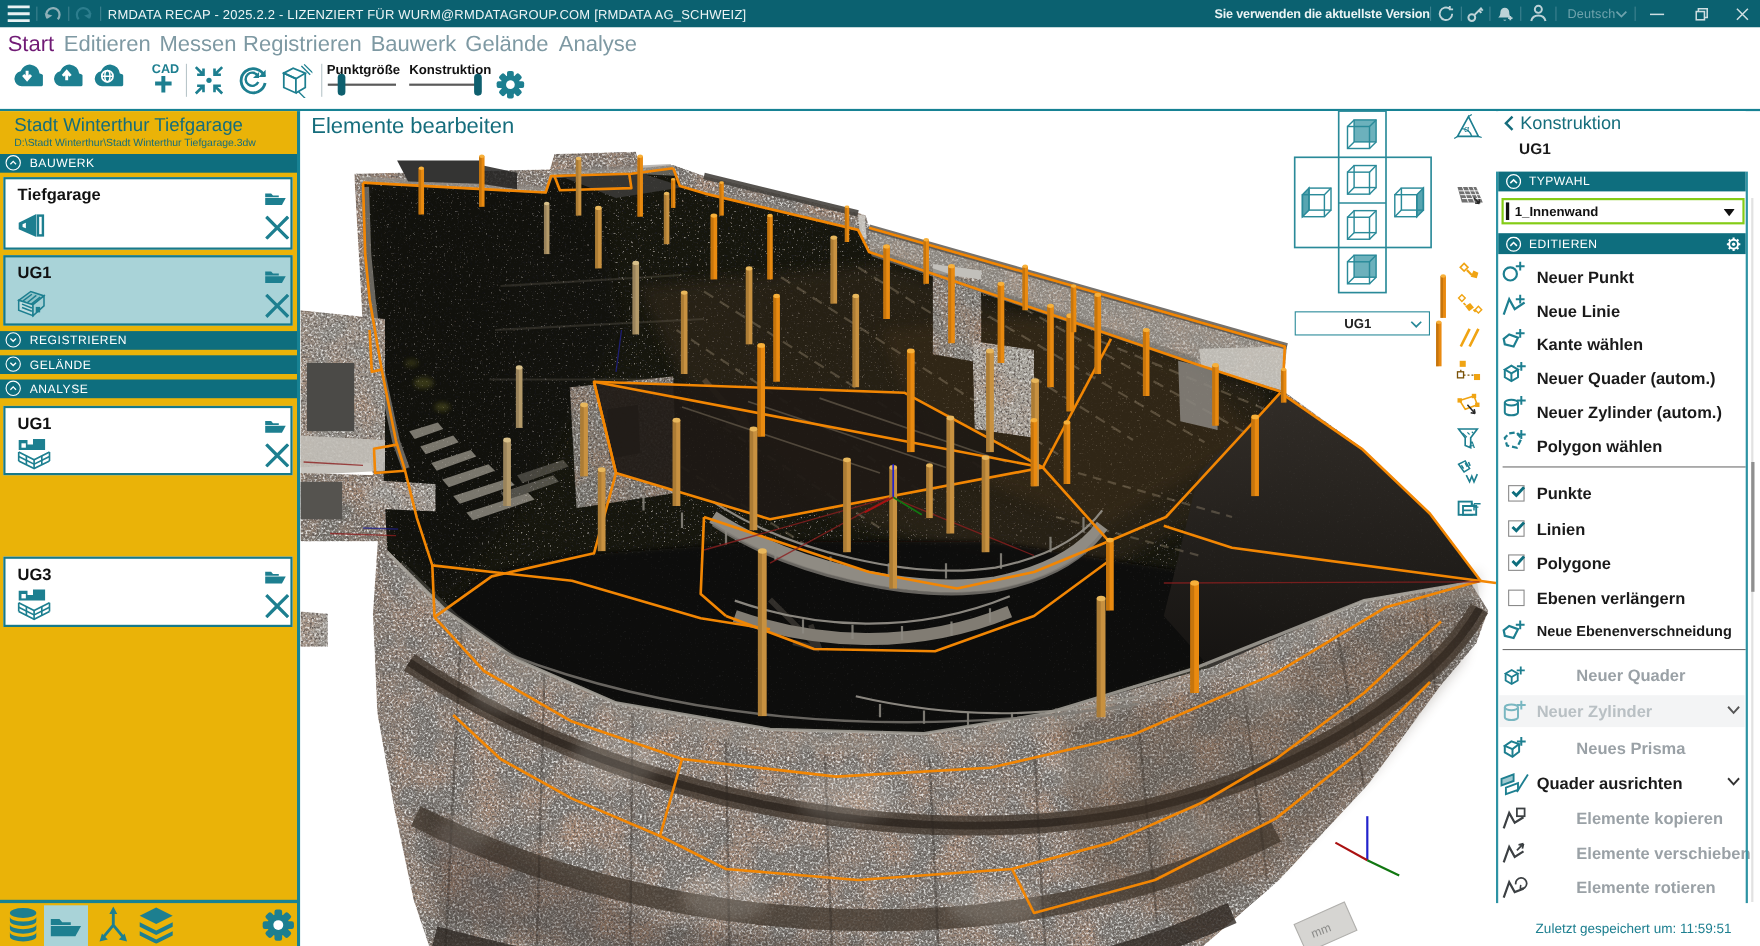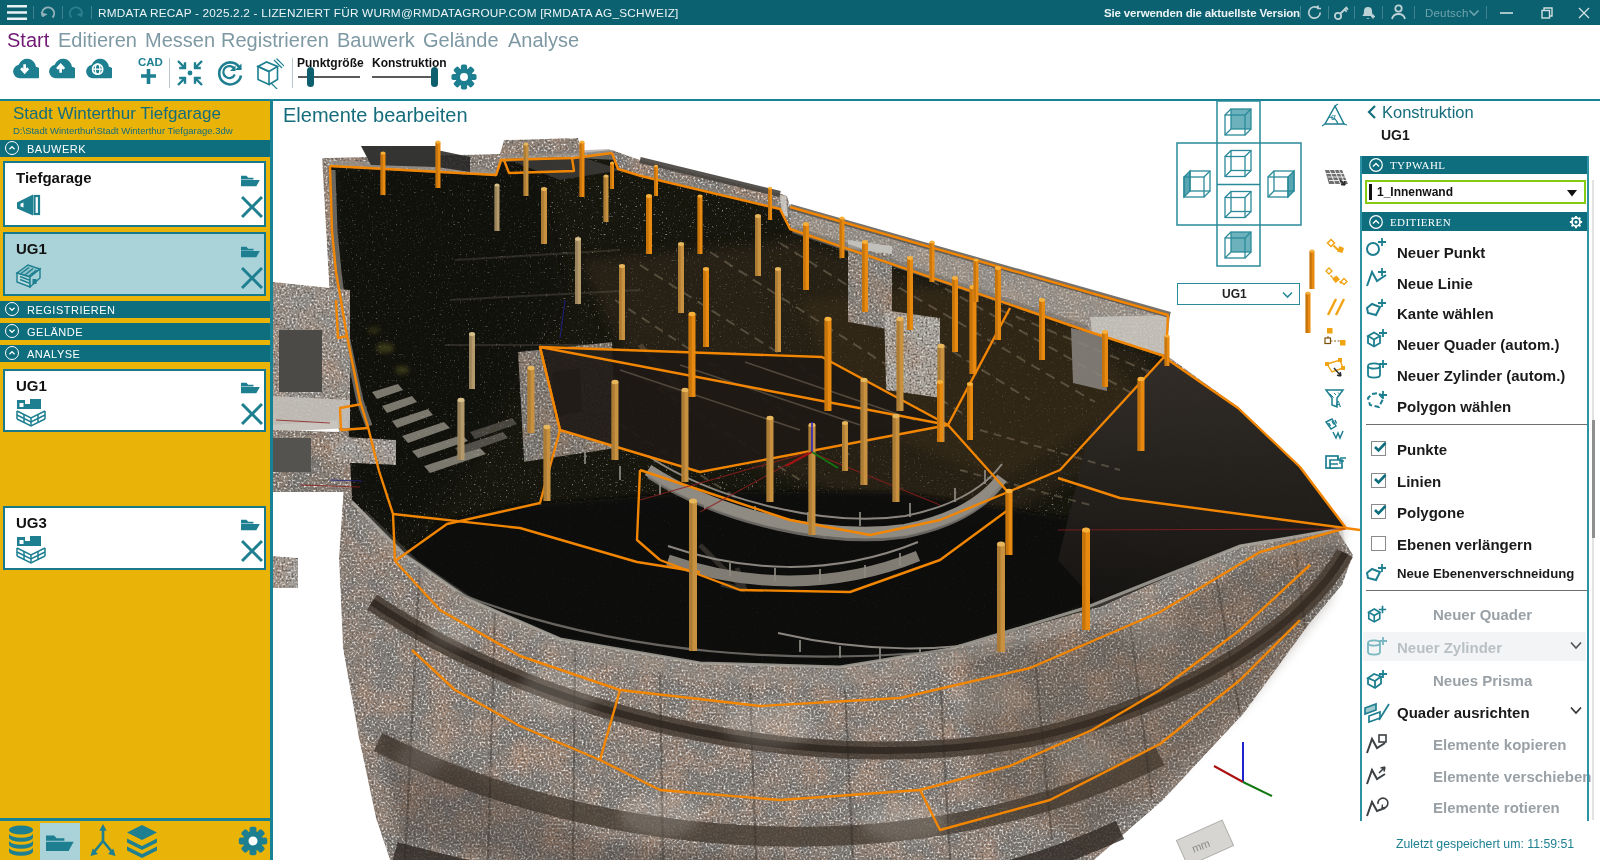--- a/index.html
+++ b/index.html
@@ -29,21 +29,21 @@
   .chev-circle { position:absolute; left:5px; top:1px; width:14px; height:14px; border:1.2px solid #fff; border-radius:50%; }
   .card { position:absolute; left:3px; width:263px; border:2px solid #17798a; background:#fff; }
   .card.sel { background:#a9d3d8; }
   .card .cardtitle { position:absolute; left:11px; top:6px; font-size:15px; font-weight:bold; color:#111; }
   .lp-title { position:absolute; left:13px; top:3px; font-size:17px; color:#156d7c; }
   .lp-path { position:absolute; left:13px; top:24px; font-size:9.5px; color:#156d7c; }
   
   #rightpanel { position:absolute; left:1362px; top:101px; width:225px; height:759px; background:#fff; }
   #rp-lborder { position:absolute; left:1360px; top:156px; width:2px; height:665px; background:#2d93a4; }
   #rp-rborder { position:absolute; left:1587px; top:156px; width:2px; height:665px; background:#2d93a4; }
-  .rp-bar { position:absolute; left:1362px; width:225px; height:18px; background:#0e6e7e;font-family:Liberation Serif, serif; }
+  .rp-bar { position:absolute; left:1362px; width:225px; height:18px; background:#0e6e7e; }
   .rp-bar .lbl { position:absolute; left:28px; top:3px; font-size:11px; letter-spacing:0.4px; color:#fff; }
   .rp-item { position:absolute; left:1397px; font-size:15px; font-weight:bold; color:#1a1a1a; }
   .rp-item.gray { color:#9aa1a6; font-weight:bold;margin-left:36px; }
   .rp-item.lgray { color:#b9c0c4; }
   .cbx { position:absolute; left:1371px; width:15px; height:15px; background:#fff; border:1px solid #8a8a8a; }
   .sep-h { position:absolute; background:#6f6f6f; height:1px; }
 </style>
 </head>
 <body>
 <div id="app">

